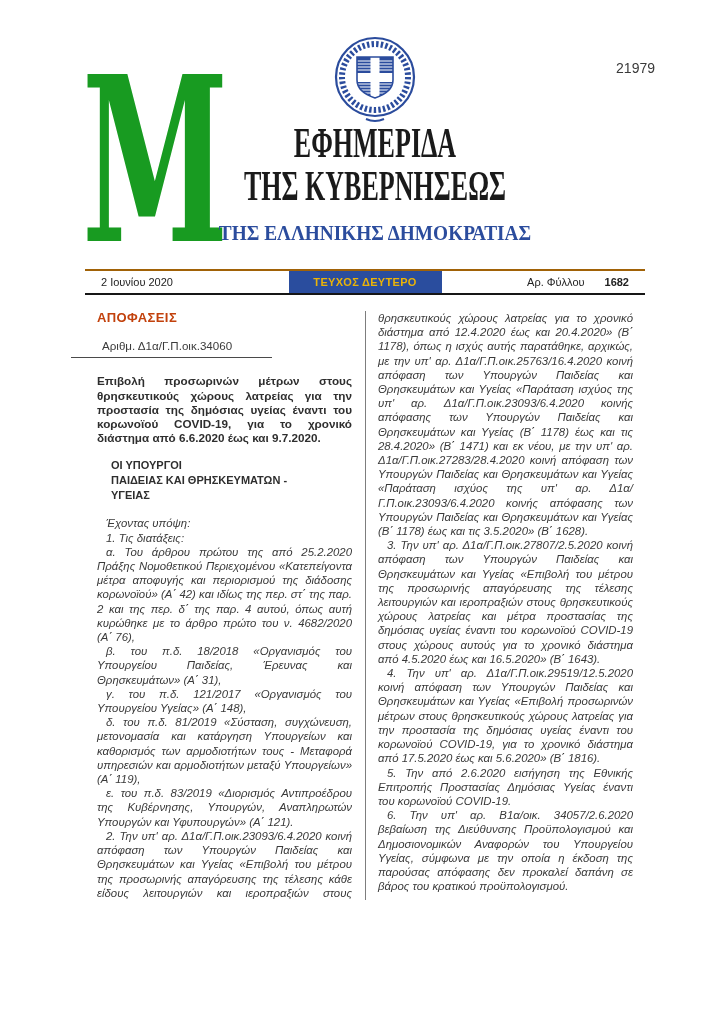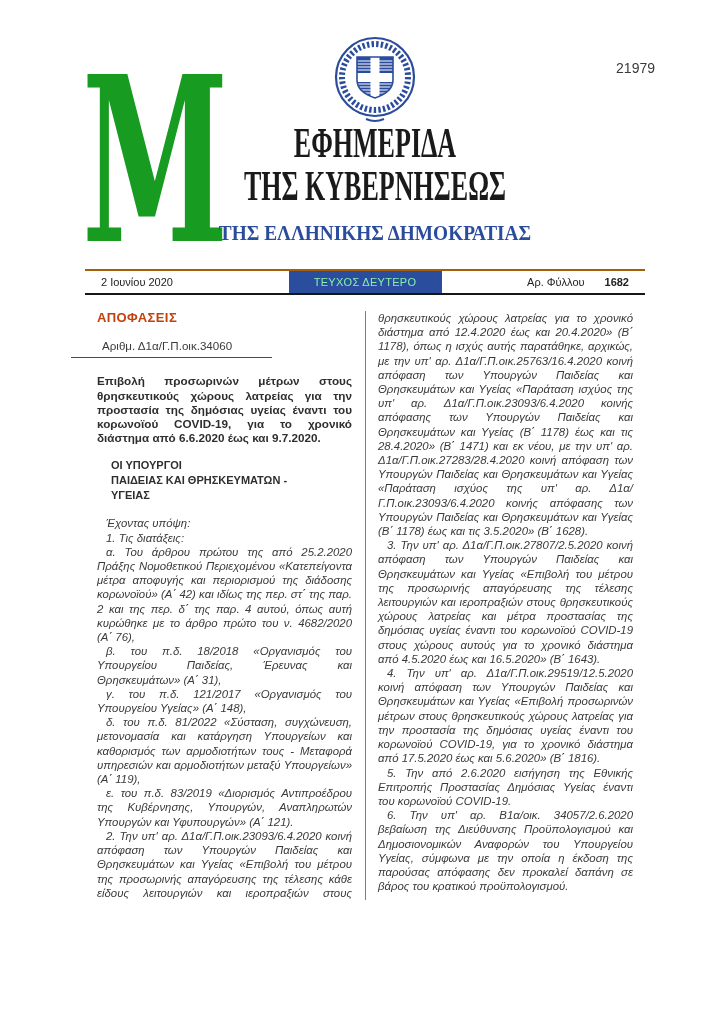--- a/index.html
+++ b/index.html
@@ -19,21 +19,21 @@
   .m-sub{margin-top:14px;font-family:"Liberation Serif",serif;font-weight:bold;color:#2b4c9d;
          font-size:21px;line-height:22px;transform:scaleX(0.92);transform-origin:center top;
          white-space:nowrap;}
   .sheet-no{position:absolute;right:71px;top:60px;font-size:14px;color:#3a3a3a;}
 
   
   .info-bar{position:absolute;left:85px;top:269px;width:560px;height:22px;
             border-top:2px solid #a16207;border-bottom:2px solid #161616;
             display:flex;align-items:stretch;font-size:11px;color:#222;}
   .ib-date{flex:1;display:flex;align-items:center;padding-left:16px;}
-  .ib-issue{width:153px;background:#2a4d9e;color:#86efac;font-weight:normal;
+  .ib-issue{width:153px;background:#2a4d9e;color:#eab308;font-weight:bold;
             display:flex;align-items:center;justify-content:center;letter-spacing:.3px;}
   .ib-sheet{flex:1;display:flex;align-items:center;justify-content:flex-end;padding-right:16px;gap:20px;}
   .ib-sheet .bold{font-weight:bold;}
 
   
   .cols{position:absolute;left:97px;top:311px;width:536px;
         column-count:2;column-gap:26px;column-rule:1px solid #7d7d7d;
         font-size:11.4px;line-height:14.2px;text-align:justify;color:#3a3a3a;}
   .apofaseis{color:#c2410c;font-weight:bold;font-size:13px;letter-spacing:.4px;
              margin:0 0 14px 0;text-align:left;}
@@ -105,21 +105,21 @@
     <div class="ministers">
       <div>ΟΙ ΥΠΟΥΡΓΟΙ</div>
       <div>ΠΑΙΔΕΙΑΣ ΚΑΙ ΘΡΗΣΚΕΥΜΑΤΩΝ -</div>
       <div>ΥΓΕΙΑΣ</div>
     </div>
     <p>Έχοντας υπόψη:</p>
     <p>1. Τις διατάξεις:</p>
     <p>α. Του άρθρου πρώτου της από 25.2.2020 Πράξης Νομοθετικού Περιεχομένου «Κατεπείγοντα μέτρα αποφυγής και περιορισμού της διάδοσης κορωνοϊού» (Α΄ 42) και ιδίως της περ. στ΄ της παρ. 2 και της περ. δ΄ της παρ. 4 αυτού, όπως αυτή κυρώθηκε με το άρθρο πρώτο του ν. 4682/2020 (Α΄ 76),</p>
     <p>β. του π.δ. 18/2018 «Οργανισμός του Υπουργείου Παιδείας, Έρευνας και Θρησκευμάτων» (Α΄ 31),</p>
     <p>γ. του π.δ. 121/2017 «Οργανισμός του Υπουργείου Υγείας» (Α΄ 148),</p>
-    <p>δ. του π.δ. 81/2022 «Σύσταση, συγχώνευση, μετονομασία και κατάργηση Υπουργείων και καθορισμός των αρμοδιοτήτων τους - Μεταφορά υπηρεσιών και αρμοδιοτήτων μεταξύ Υπουργείων» (Α΄ 119),</p>
+    <p>δ. του π.δ. 81/2019 «Σύσταση, συγχώνευση, μετονομασία και κατάργηση Υπουργείων και καθορισμός των αρμοδιοτήτων τους - Μεταφορά υπηρεσιών και αρμοδιοτήτων μεταξύ Υπουργείων» (Α΄ 119),</p>
     <p>ε. του π.δ. 83/2019 «Διορισμός Αντιπροέδρου της Κυβέρνησης, Υπουργών, Αναπληρωτών Υπουργών και Υφυπουργών» (Α΄ 121).</p>
     <p>2. Την υπ' αρ. Δ1α/Γ.Π.οικ.23093/6.4.2020 κοινή απόφαση των Υπουργών Παιδείας και Θρησκευμάτων και Υγείας «Επιβολή του μέτρου της προσωρινής απαγόρευσης της τέλεσης κάθε είδους λειτουργιών και ιεροπραξιών στους θρησκευτικούς χώρους λατρείας για το χρονικό διάστημα από 12.4.2020 έως και 20.4.2020» (Β΄ 1178), όπως η ισχύς αυτής παρατάθηκε, αρχικώς, με την υπ' αρ. Δ1α/Γ.Π.οικ.25763/16.4.2020 κοινή απόφαση των Υπουργών Παιδείας και Θρησκευμάτων και Υγείας «Παράταση ισχύος της υπ' αρ. Δ1α/Γ.Π.οικ.23093/6.4.2020 κοινής απόφασης των Υπουργών Παιδείας και Θρησκευμάτων και Υγείας (Β΄ 1178) έως και τις 28.4.2020» (Β΄ 1471) και εκ νέου, με την υπ' αρ. Δ1α/Γ.Π.οικ.27283/28.4.2020 κοινή απόφαση των Υπουργών Παιδείας και Θρησκευμάτων και Υγείας «Παράταση ισχύος της υπ' αρ. Δ1α/Γ.Π.οικ.23093/6.4.2020 κοινής απόφασης των Υπουργών Παιδείας και Θρησκευμάτων και Υγείας (Β΄ 1178) έως και τις 3.5.2020» (Β΄ 1628).</p>
     <p>3. Την υπ' αρ. Δ1α/Γ.Π.οικ.27807/2.5.2020 κοινή απόφαση των Υπουργών Παιδείας και Θρησκευμάτων και Υγείας «Επιβολή του μέτρου της προσωρινής απαγόρευσης της τέλεσης λειτουργιών και ιεροπραξιών στους θρησκευτικούς χώρους λατρείας και μέτρα προστασίας της δημόσιας υγείας έναντι του κορωνοϊού COVID-19 στους χώρους αυτούς για το χρονικό διάστημα από 4.5.2020 έως και 16.5.2020» (Β΄ 1643).</p>
     <p>4. Την υπ' αρ. Δ1α/Γ.Π.οικ.29519/12.5.2020 κοινή απόφαση των Υπουργών Παιδείας και Θρησκευμάτων και Υγείας «Επιβολή προσωρινών μέτρων στους θρησκευτικούς χώρους λατρείας για την προστασία της δημόσιας υγείας έναντι του κορωνοϊού COVID-19, για το χρονικό διάστημα από 17.5.2020 έως και 5.6.2020» (Β΄ 1816).</p>
     <p>5. Την από 2.6.2020 εισήγηση της Εθνικής Επιτροπής Προστασίας Δημόσιας Υγείας έναντι του κορωνοϊού COVID-19.</p>
     <p>6. Την υπ' αρ. Β1α/οικ. 34057/2.6.2020 βεβαίωση της Διεύθυνσης Προϋπολογισμού και Δημοσιονομικών Αναφορών του Υπουργείου Υγείας, σύμφωνα με την οποία η έκδοση της παρούσας απόφασης δεν προκαλεί δαπάνη σε βάρος του κρατικού προϋπολογισμού.</p>
   </div>
 
 </div>
 

